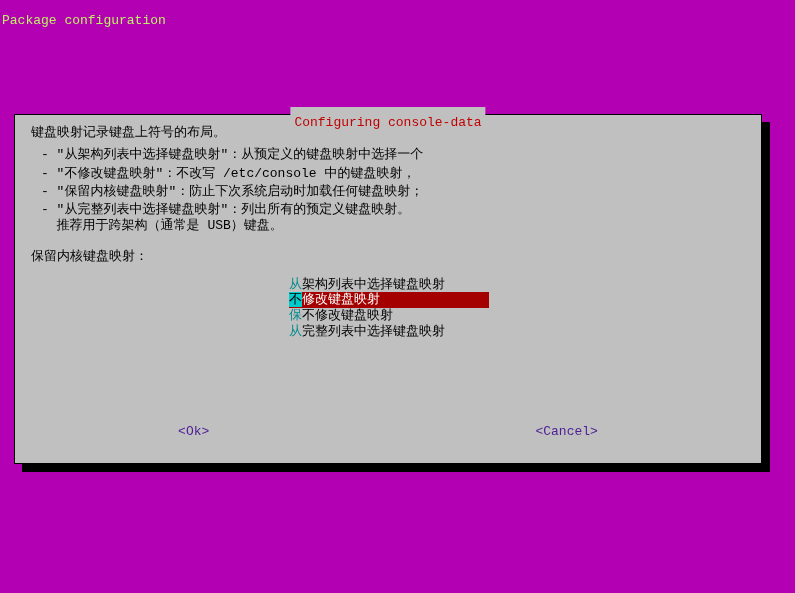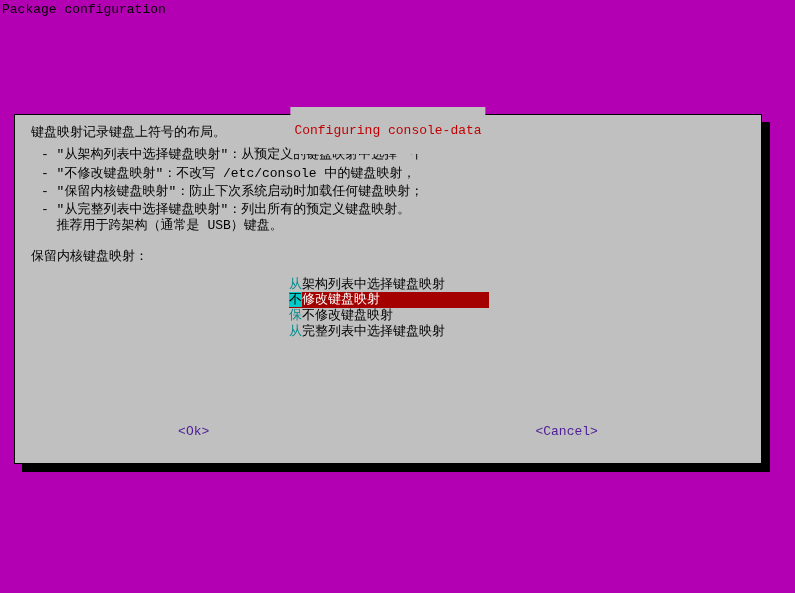--- a/index.html
+++ b/index.html
@@ -12,23 +12,23 @@
       height: 593px;
       background: #b200b2;
       font-family: "Courier New", monospace;
       font-size: 13px;
       color: #000;
       overflow: hidden;
       position: relative;
     }
     .header {
       position: absolute;
-      top: 2px;
+      top: 13px;
       left: 2px;
-      color: #000000;
+      color: #bef264;
       font-size: 13px;
     }
     .dialog-shadow {
       position: absolute;
       top: 122px;
       left: 22px;
       width: 748px;
       height: 350px;
       background: #000;
     }
@@ -40,21 +40,21 @@
       height: 350px;
       background: #c0c0c0;
       border: 1px solid #000;
     }
     .dialog-title {
       position: absolute;
       top: -8px;
       left: 50%;
       transform: translateX(-50%);
       background: #c0c0c0;
-      padding: 16px 4px;
+      padding: 8px 4px;
       color: #c00000;
       font-size: 13px;
     }
     .dialog-content {
       padding: 10px 16px;
       line-height: 1.25;
     }
     .intro {
       margin-bottom: 6px;
     }

